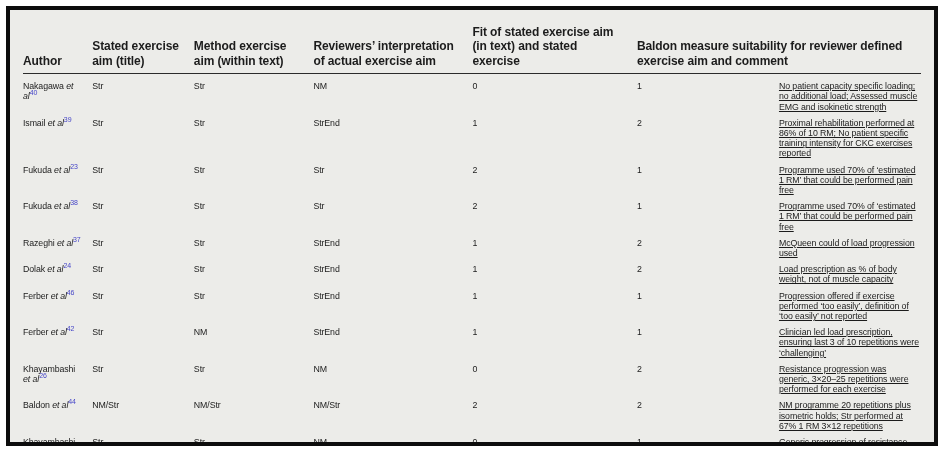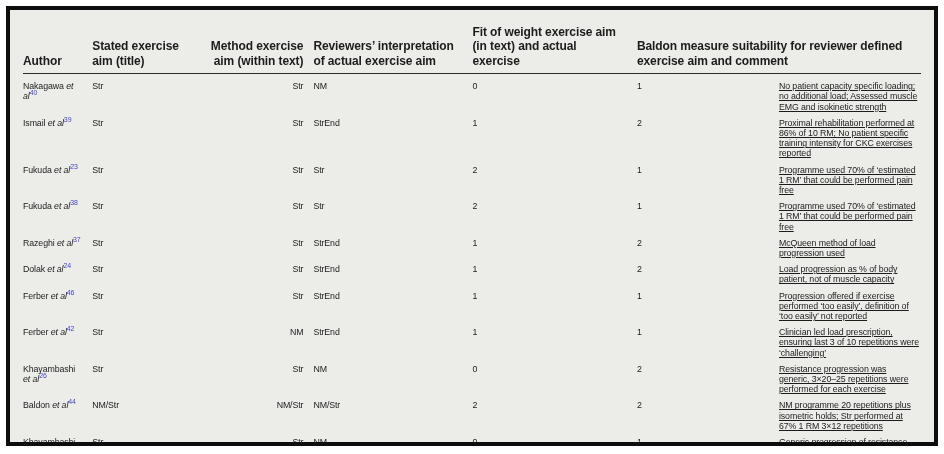--- a/index.html
+++ b/index.html
@@ -48,21 +48,21 @@
   tbody td {
     font-size: 8.8px;
     line-height: 1.16;
     letter-spacing: -0.1px;
     vertical-align: top;
     padding: 4px 10px 2px 0;
   }
   tbody tr:first-child td { padding-top: 7px; }
   .c-author   { width: 6.6%; margin-left: 36px;  }
   .c-stated   { width: 10.2%; }
-  .c-method   { width: 12.2%; text-align: right; }
+  .c-method   { width: 12.2%; }
   .c-reviewers{ width: 16.6%; }
   .c-fit      { width: 17.2%; }
   .c-outcomenum { width: 4.2%; }
   .c-comment  { width: 33%; padding-right: 2px !important; text-decoration: underline; }
   td.c-author em { font-style: italic; }
   sup.ref {
     font-size: 7px;
     line-height: 0;
     vertical-align: super;
     color: var(--citation, #4646c8);
@@ -75,21 +75,21 @@
   <div class="paper">
 
 
     <table>
       <thead>
         <tr>
           <th class="c-author">Author</th>
           <th class="c-stated">Stated exercise aim (title)</th>
           <th class="c-method">Method exercise aim (within text)</th>
           <th class="c-reviewers">Reviewers’ interpretation of actual exercise aim</th>
-          <th class="c-fit">Fit of weight exercise aim (in text) and actual exercise</th>
+          <th class="c-fit">Fit of stated exercise aim (in text) and stated exercise</th>
           <th colspan="2">Baldon measure suitability for reviewer defined exercise aim and comment</th>
         </tr>
       </thead>
       <tbody>
           <tr>
             <td class="c-author">Nakagawa <em>et al</em><sup class="ref">40</sup></td>
             <td class="c-stated">Str</td>
             <td class="c-method">Str</td>
             <td class="c-reviewers">NM</td>
             <td class="c-fit">0</td>
@@ -123,30 +123,30 @@
             <td class="c-outcomenum">1</td>
             <td class="c-comment">Programme used 70% of ‘estimated 1 RM’ that could be performed pain free</td>
           </tr>
           <tr>
             <td class="c-author">Razeghi <em>et al</em><sup class="ref">37</sup></td>
             <td class="c-stated">Str</td>
             <td class="c-method">Str</td>
             <td class="c-reviewers">StrEnd</td>
             <td class="c-fit">1</td>
             <td class="c-outcomenum">2</td>
-            <td class="c-comment">McQueen method of load progression used</td>
+            <td class="c-comment">McQueen could of load progression used</td>
           </tr>
           <tr>
             <td class="c-author">Dolak <em>et al</em><sup class="ref">24</sup></td>
             <td class="c-stated">Str</td>
             <td class="c-method">Str</td>
             <td class="c-reviewers">StrEnd</td>
             <td class="c-fit">1</td>
             <td class="c-outcomenum">2</td>
-            <td class="c-comment">Load progression as % of body patient, not of muscle capacity</td>
+            <td class="c-comment">Load prescription as % of body weight, not of muscle capacity</td>
           </tr>
           <tr>
             <td class="c-author">Ferber <em>et al</em><sup class="ref">46</sup></td>
             <td class="c-stated">Str</td>
             <td class="c-method">Str</td>
             <td class="c-reviewers">StrEnd</td>
             <td class="c-fit">1</td>
             <td class="c-outcomenum">1</td>
             <td class="c-comment">Progression offered if exercise performed ‘too easily’, definition of ‘too easily’ not reported</td>
           </tr>

